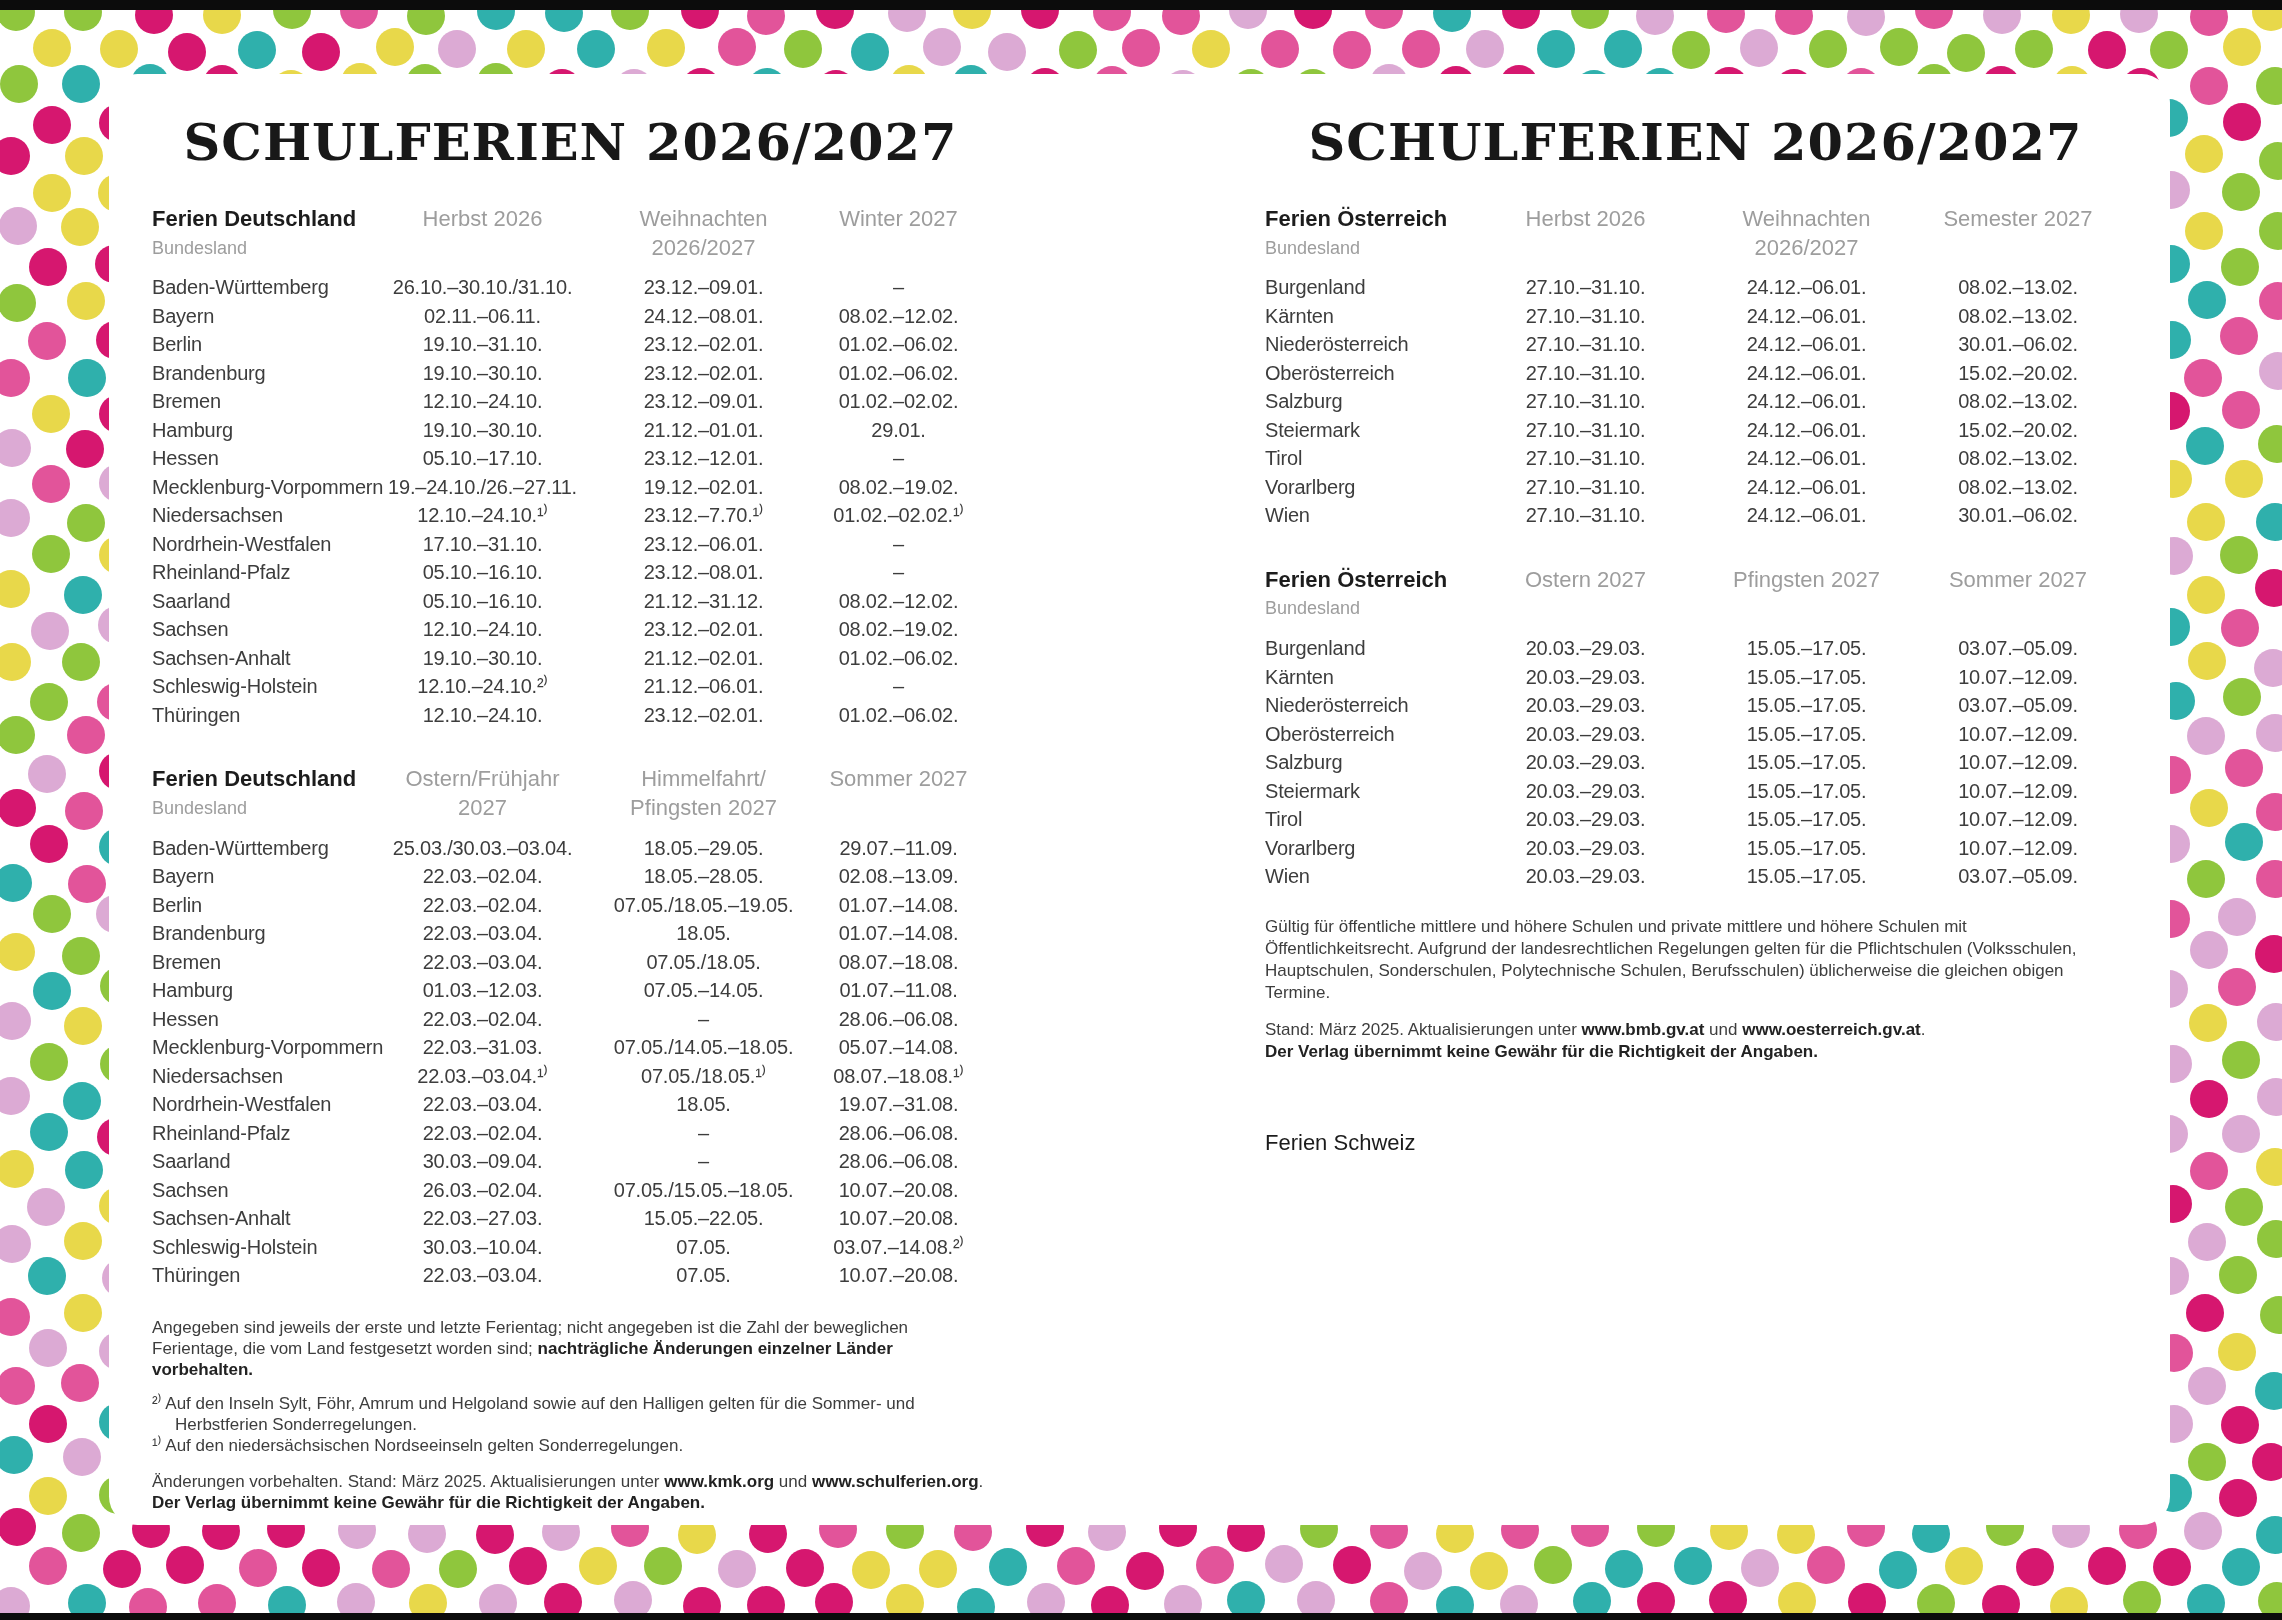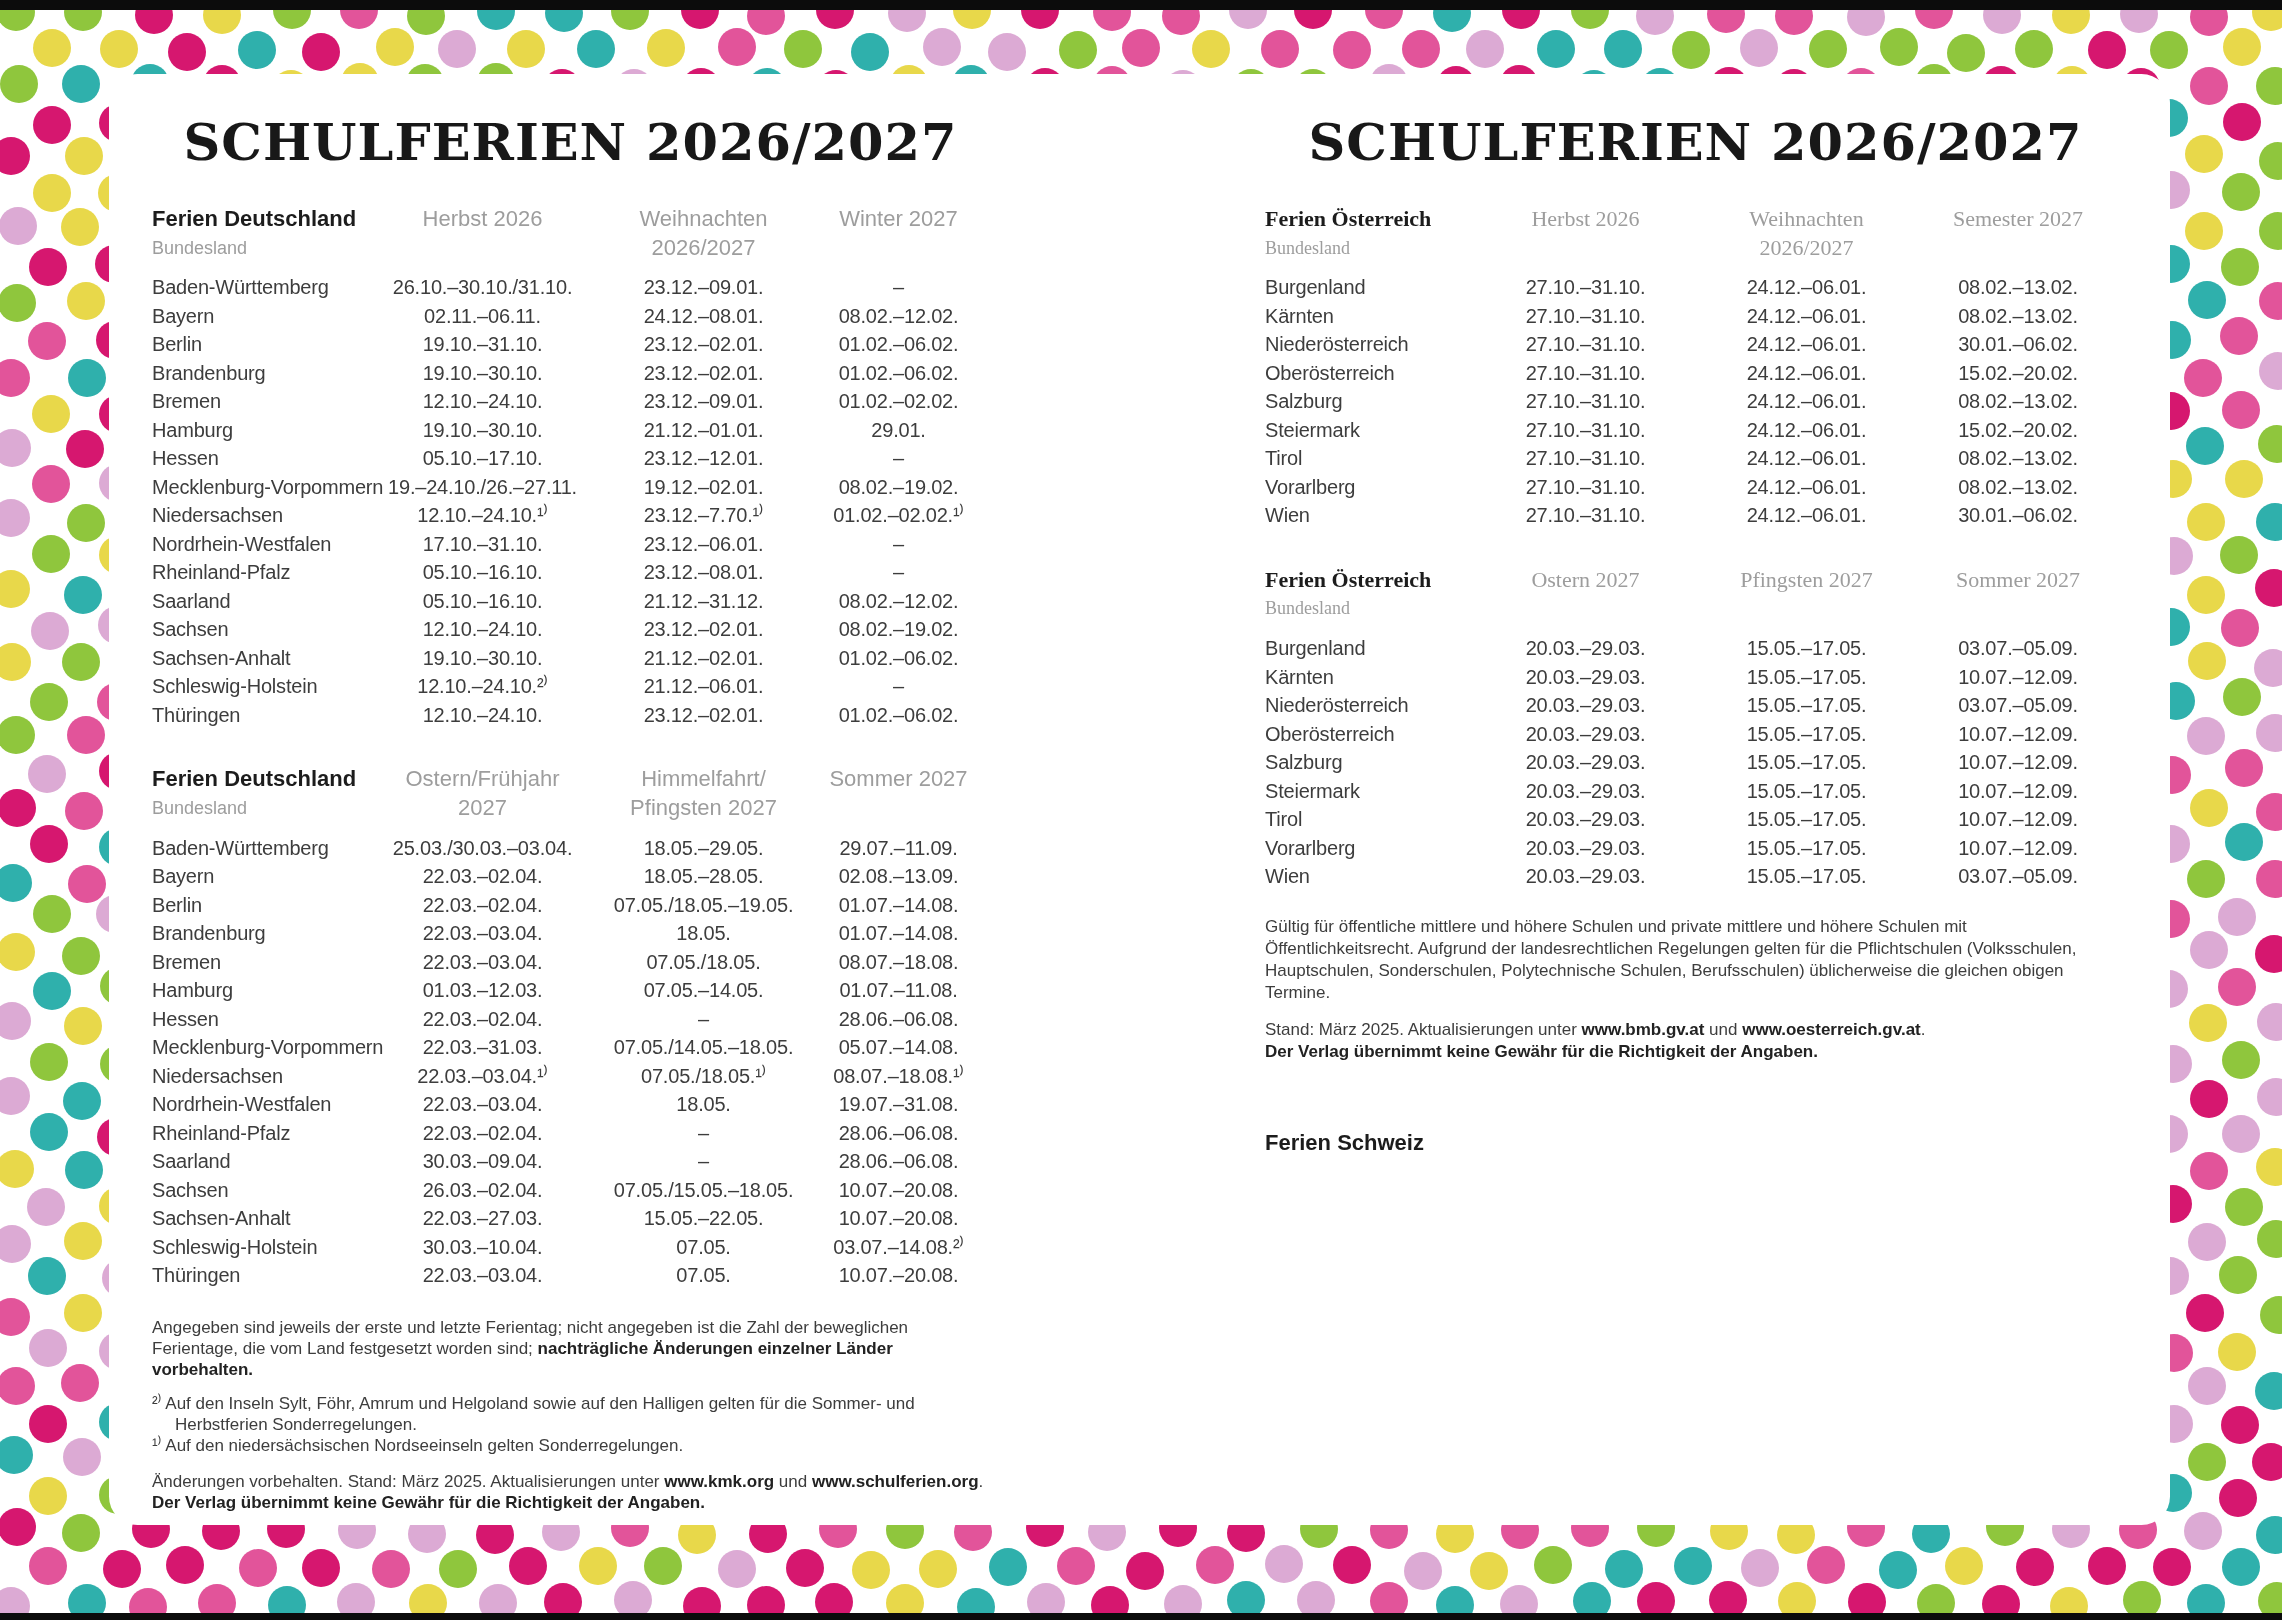--- a/index.html
+++ b/index.html
@@ -33,32 +33,32 @@
     text-align:center;
   }
   .htable{margin-top:36px;}
   .trow{display:grid;line-height:28.5px;font-size:20px;color:#3d3d3d;letter-spacing:-0.2px;}
   .page.left .trow{grid-template-columns:214px 233px 209px 181px;}
   .page.right .trow{grid-template-columns:204px 233px 209px 214px;}
   .cell{white-space:nowrap;}
   .cell.val{text-align:center;}
   .thead{display:grid;margin-bottom:11.4px;}
   .page.left .thead{grid-template-columns:214px 233px 209px 181px;}
-  .page.right .thead{grid-template-columns:204px 233px 209px 214px;font-family:Liberation Serif, serif;}
+  .page.right .thead{grid-template-columns:204px 233px 209px 214px;}
   .thead .group{font-size:22px;font-weight:bold;color:#1c1c1c;line-height:28.5px;}
   .thead .sub{font-size:18px;color:#9d9d9d;line-height:28.5px;}
   .thead .hcol{text-align:center;font-size:22px;color:#9d9d9d;line-height:28.5px;}
   .notes{margin-top:27px;font-size:17px;line-height:21px;color:#3d3d3d;}
   .notes b{color:#222222;}
   .fnblock{margin-top:13.3px;}
   .fn{padding-left:23px;text-indent:-23px;}
   .status{margin-top:15px;}
   .rnote{margin-top:25px;font-size:17px;line-height:22px;color:#3d3d3d;width:846px;}
   .rnote b{color:#222222;}
-  .schweiz-head{margin-top:67px;font-size:22px;font-weight:bold;color:#1c1c1c;}
+  .schweiz-head{margin-top:67px;font-size:22px;font-weight:normal;color:#1c1c1c;}
   .schweiz-text{margin-top:23px;font-size:19.5px;line-height:25px;font-weight:bold;color:#222222;width:846px;}
 </style>
 </head>
 <body>
 
 <div class="sheet">
   <div class="dots" id="dots">
       <i style="left:-2.9px;top:-6.7px;background:#8fc63d"></i>
       <i style="left:64px;top:-6.7px;background:#8fc63d"></i>
       <i style="left:135px;top:-3.8px;background:#d6176f"></i>

